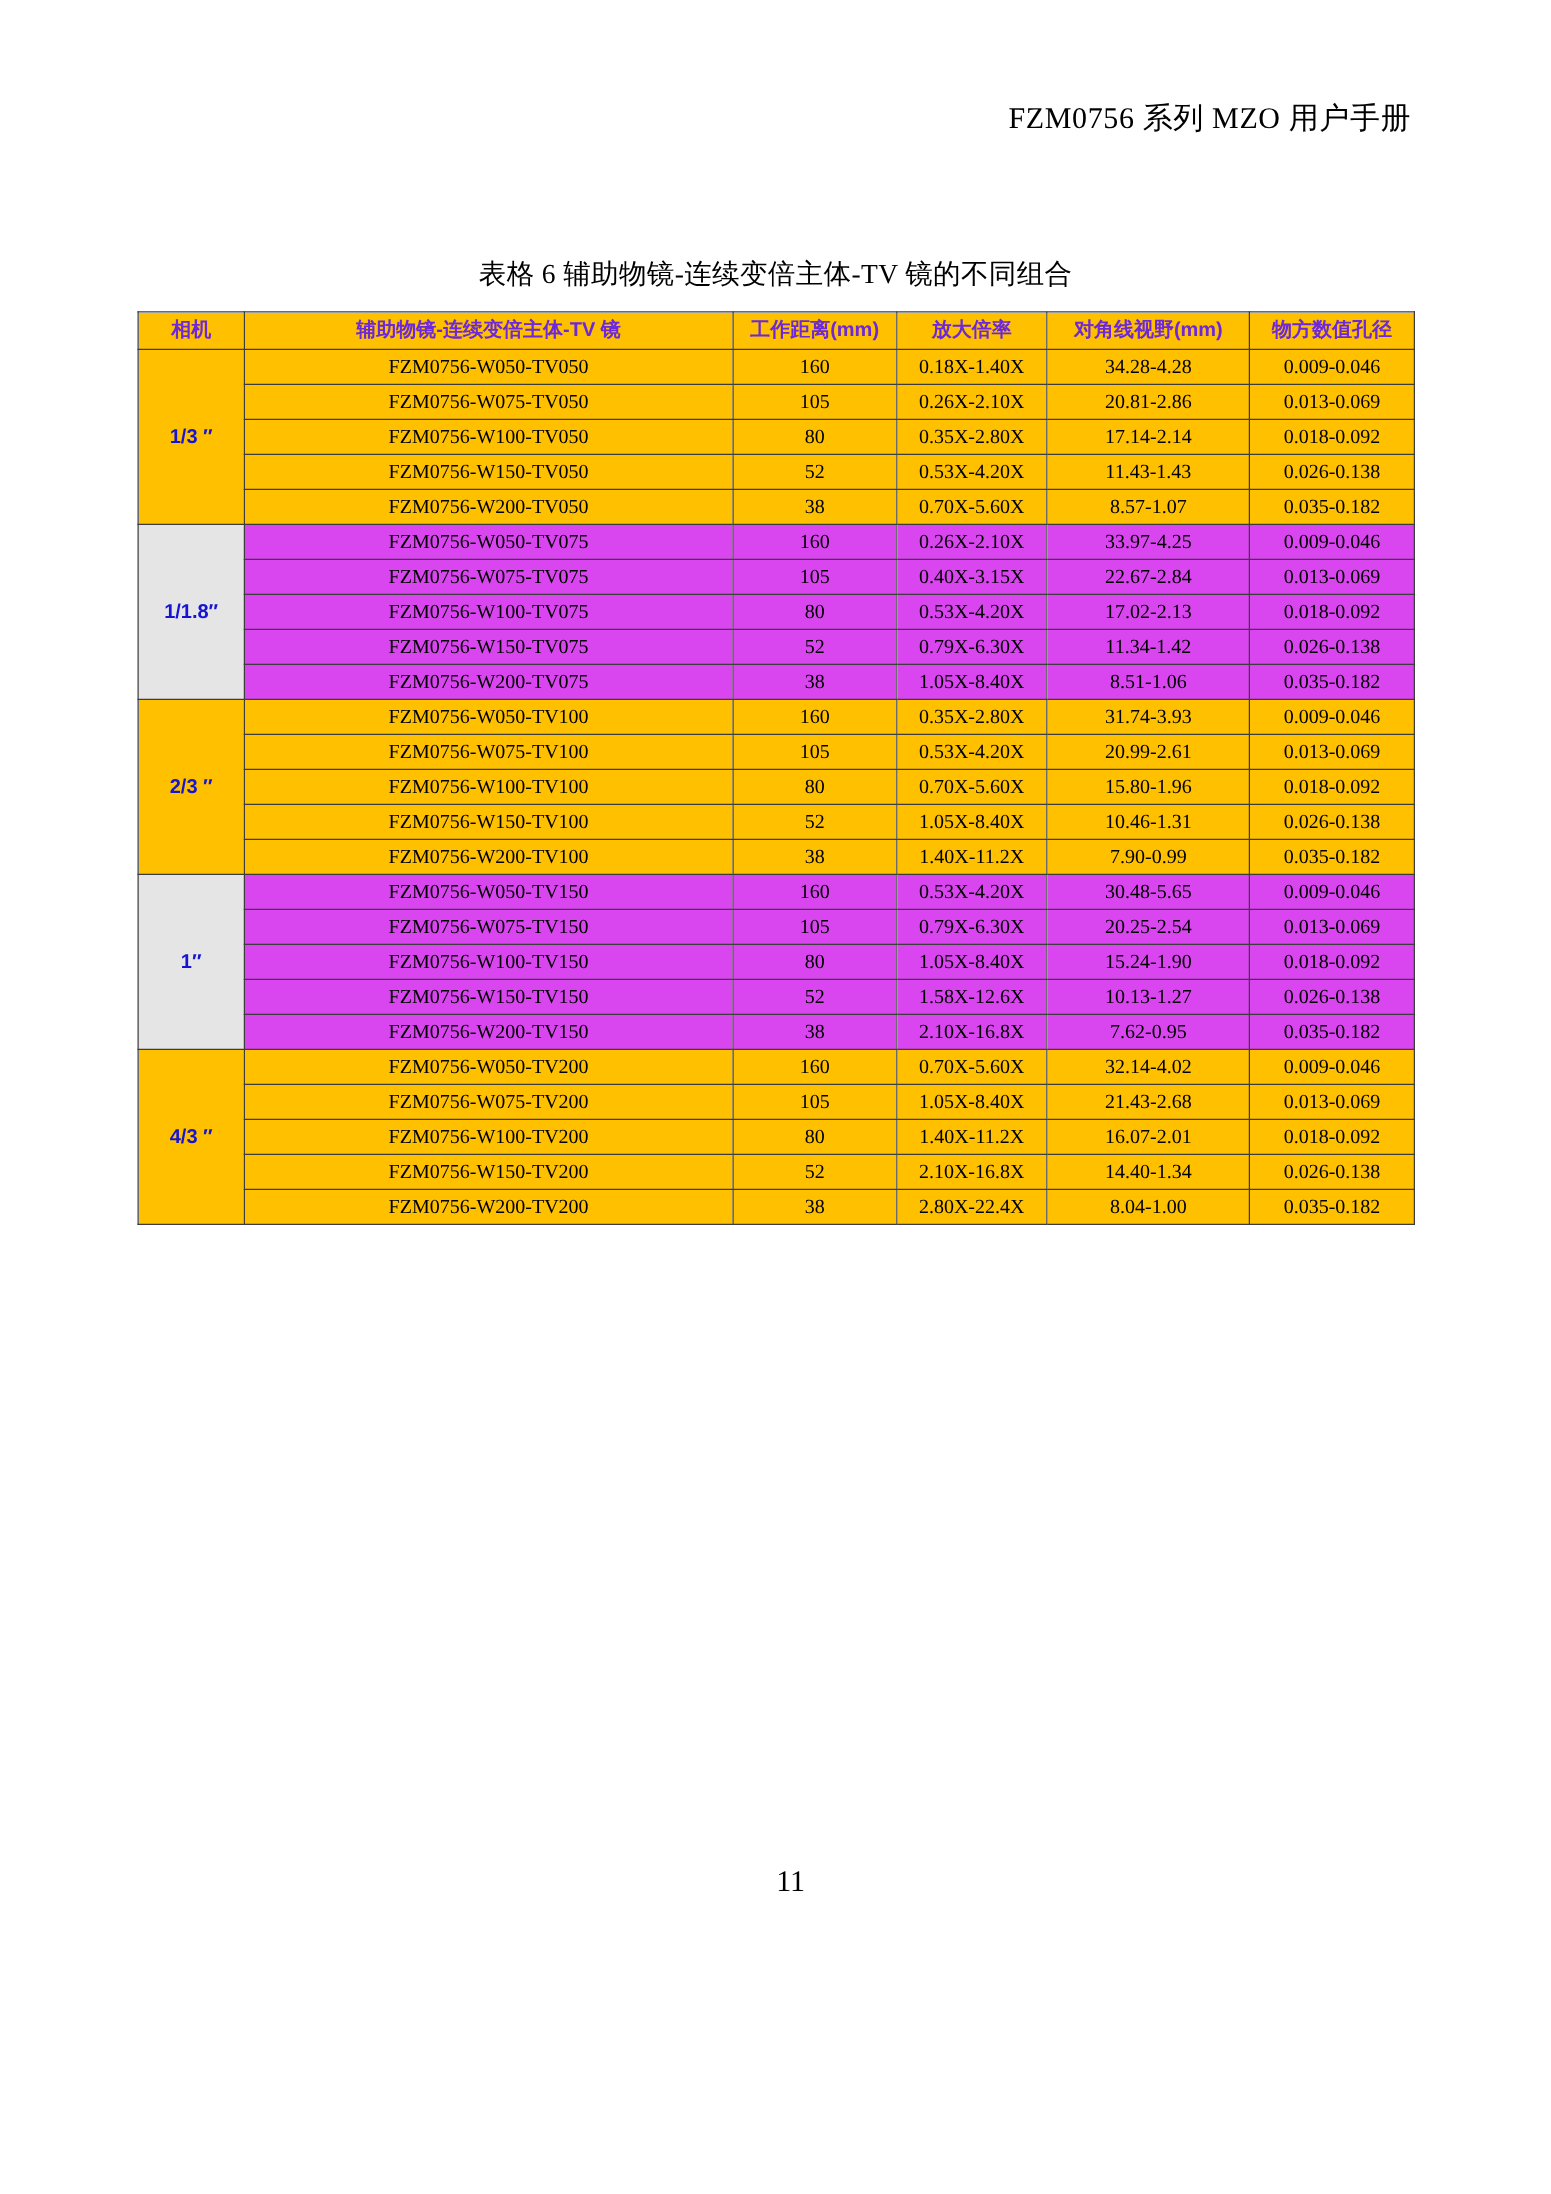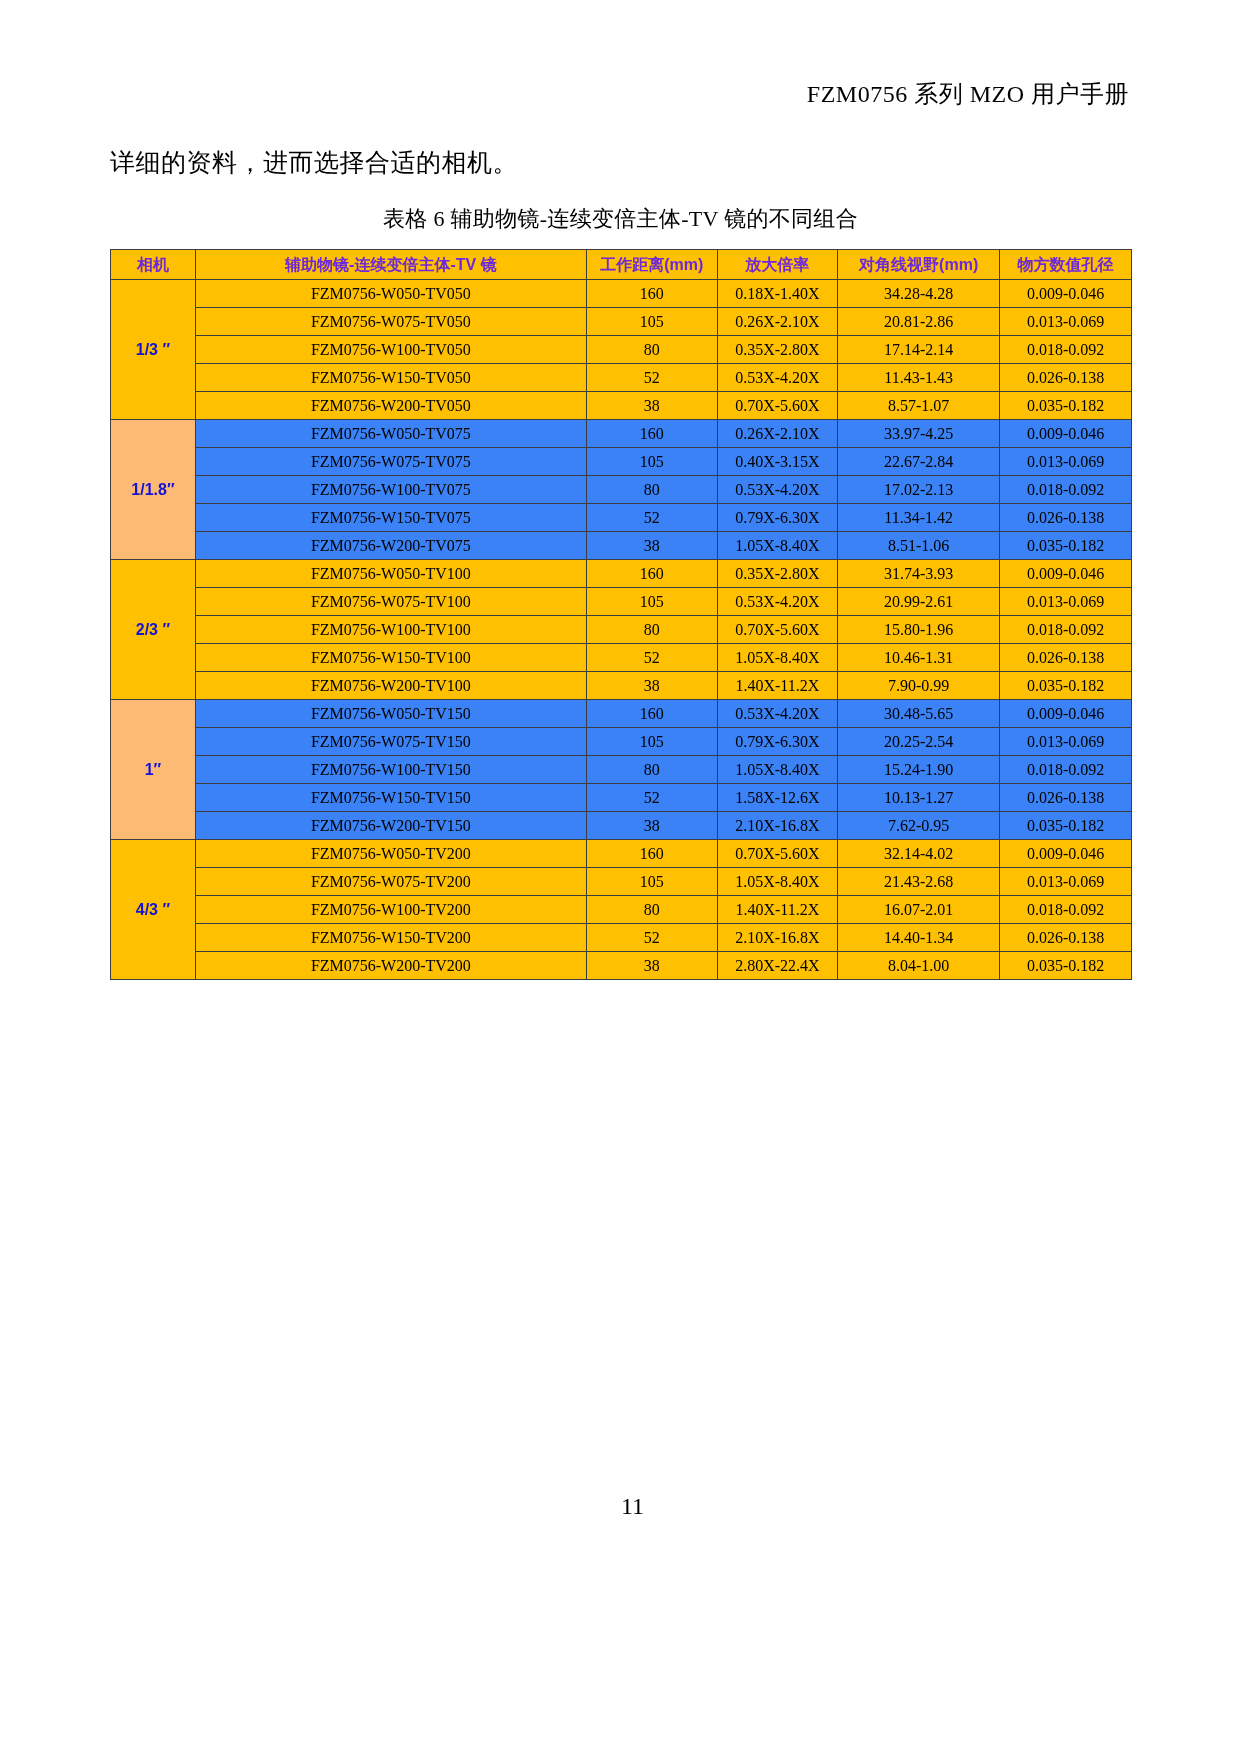--- a/index.html
+++ b/index.html
@@ -102,42 +102,41 @@
   
   td.cam {
     color: #1414d2;
     font-family: Liberation Sans, sans-serif;
     font-weight: bold;
     font-size: 15px;
   }
 
   
   tr.band-orange > td { background: #ffc000; }
-  tr.band-gray   > td { background: #3b82f6; }
+  tr.band-gray   > td { background: #d946ef; }
   td.cam.band-orange { background: #ffc000; }
-  td.cam.band-gray   { background: #fdba74; }
+  td.cam.band-gray   { background: #e5e5e5; }
 
   
   .page-number {
     position: absolute;
     top: 1493px;
     left: 12px;
     width: 1241px;
     text-align: center;
     font-size: 24px;
   }
 </style>
 </head>
 <body>
 
 <div class="page">
 
   <div class="doc-header">FZM0756 系列 MZO 用户手册</div>
 
-  <div class="body-par">详细的资料，进而选择合适的相机。</div>
 
   <div class="table-caption">表格 6 辅助物镜-连续变倍主体-TV 镜的不同组合</div>
 
   <div class="table-wrap">
     <table class="combo">
       <colgroup>
         <col class="c-cam">
           <col class="c-model">
           <col class="c-wd">
         <col class="c-mag">

